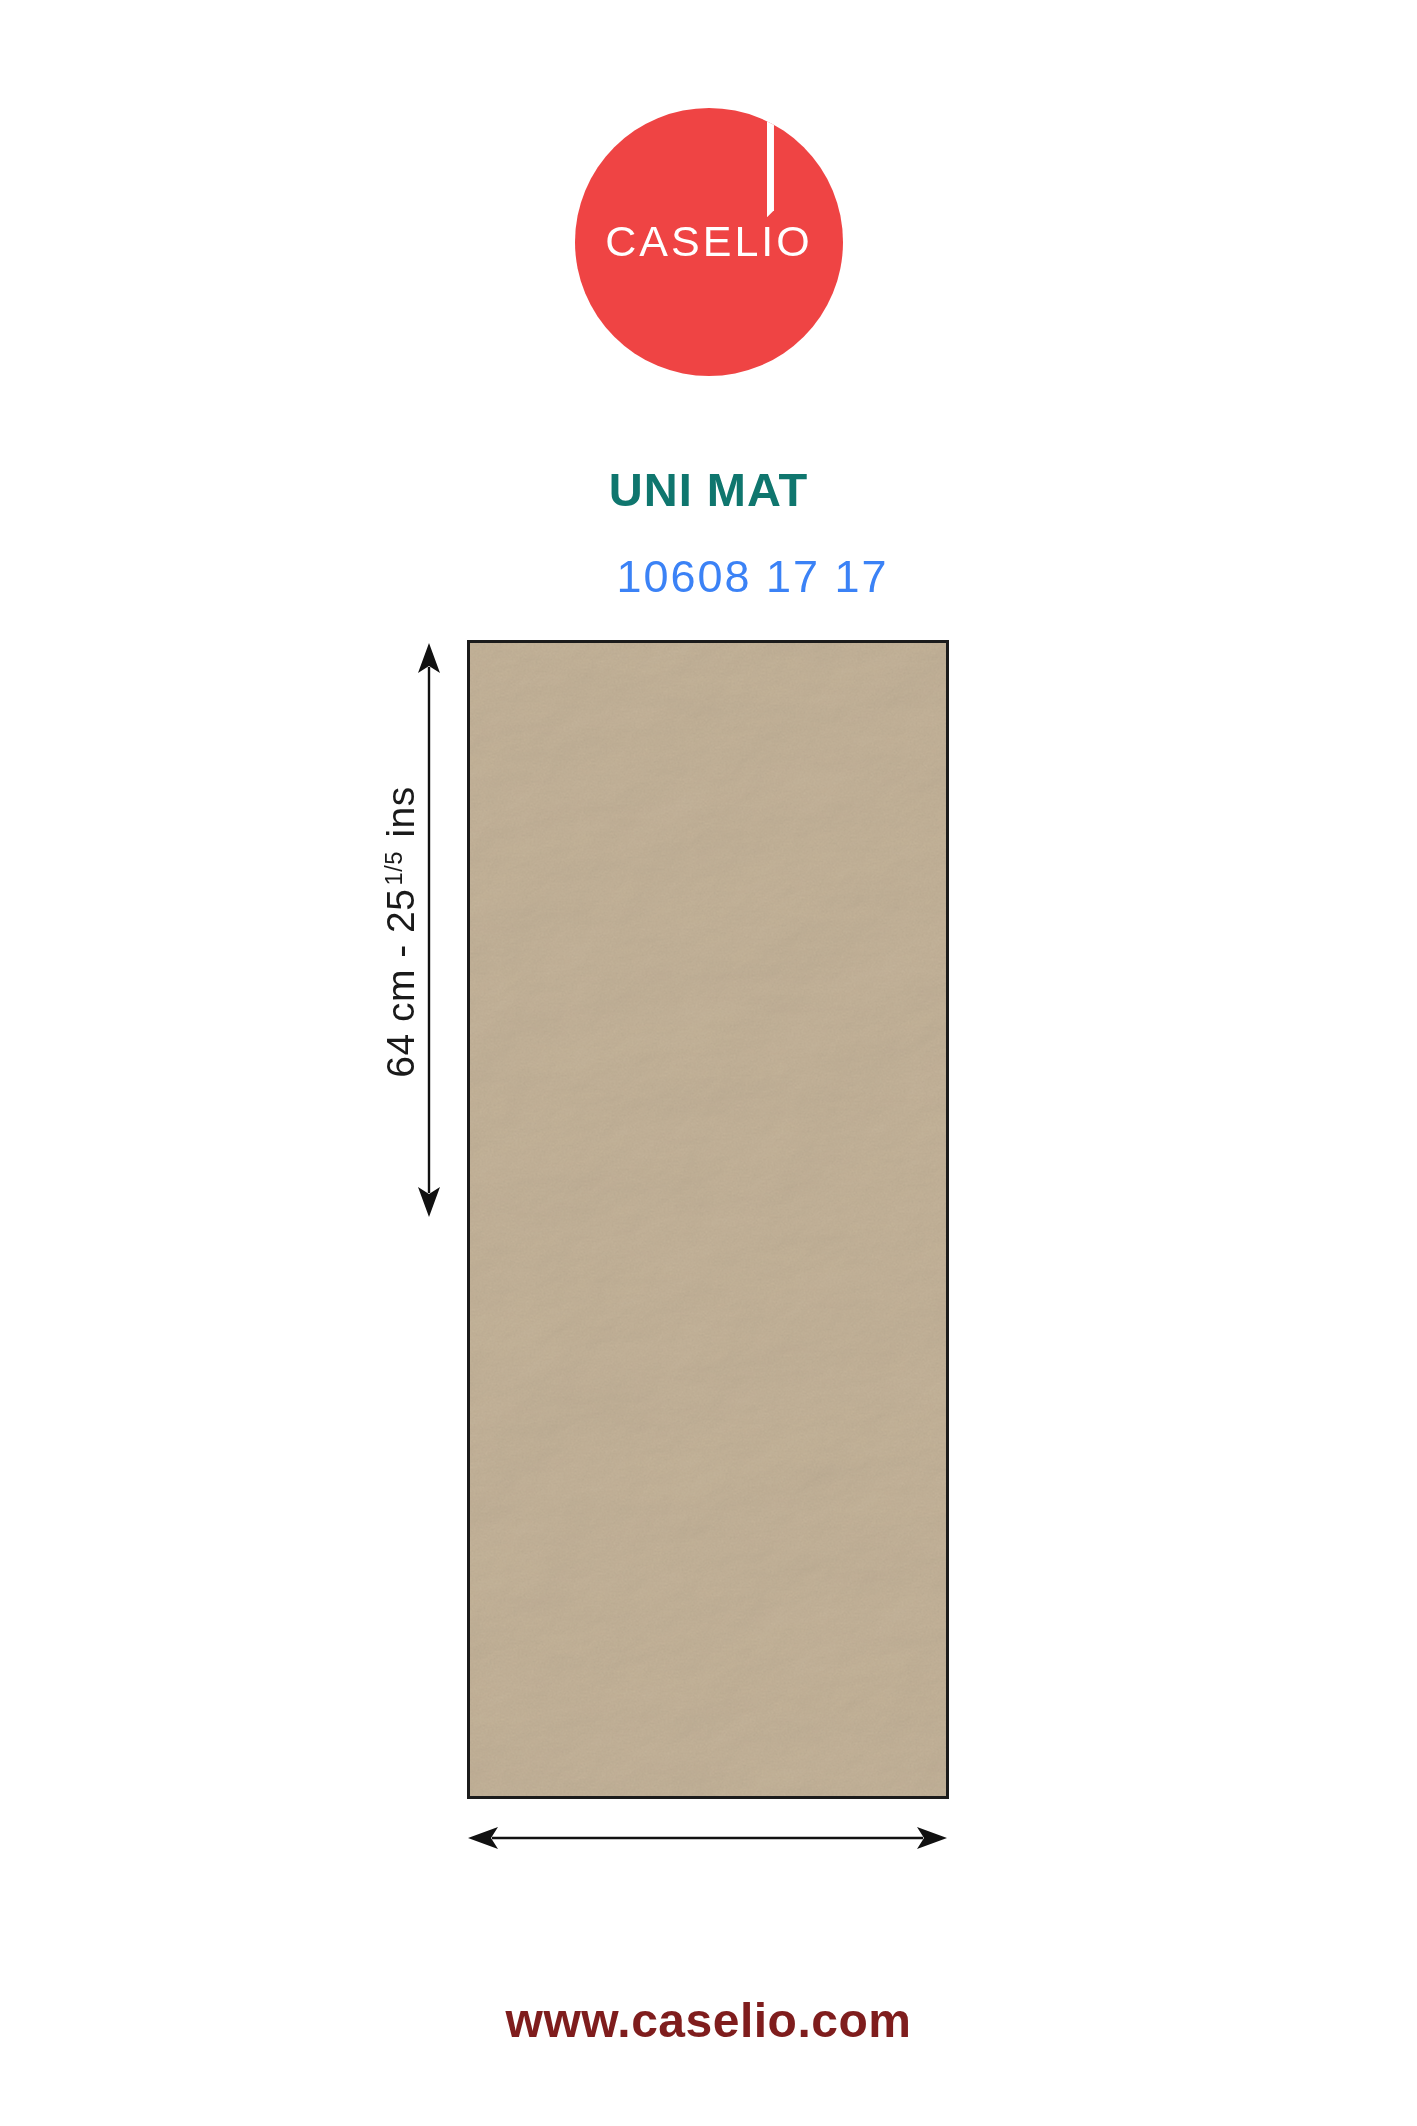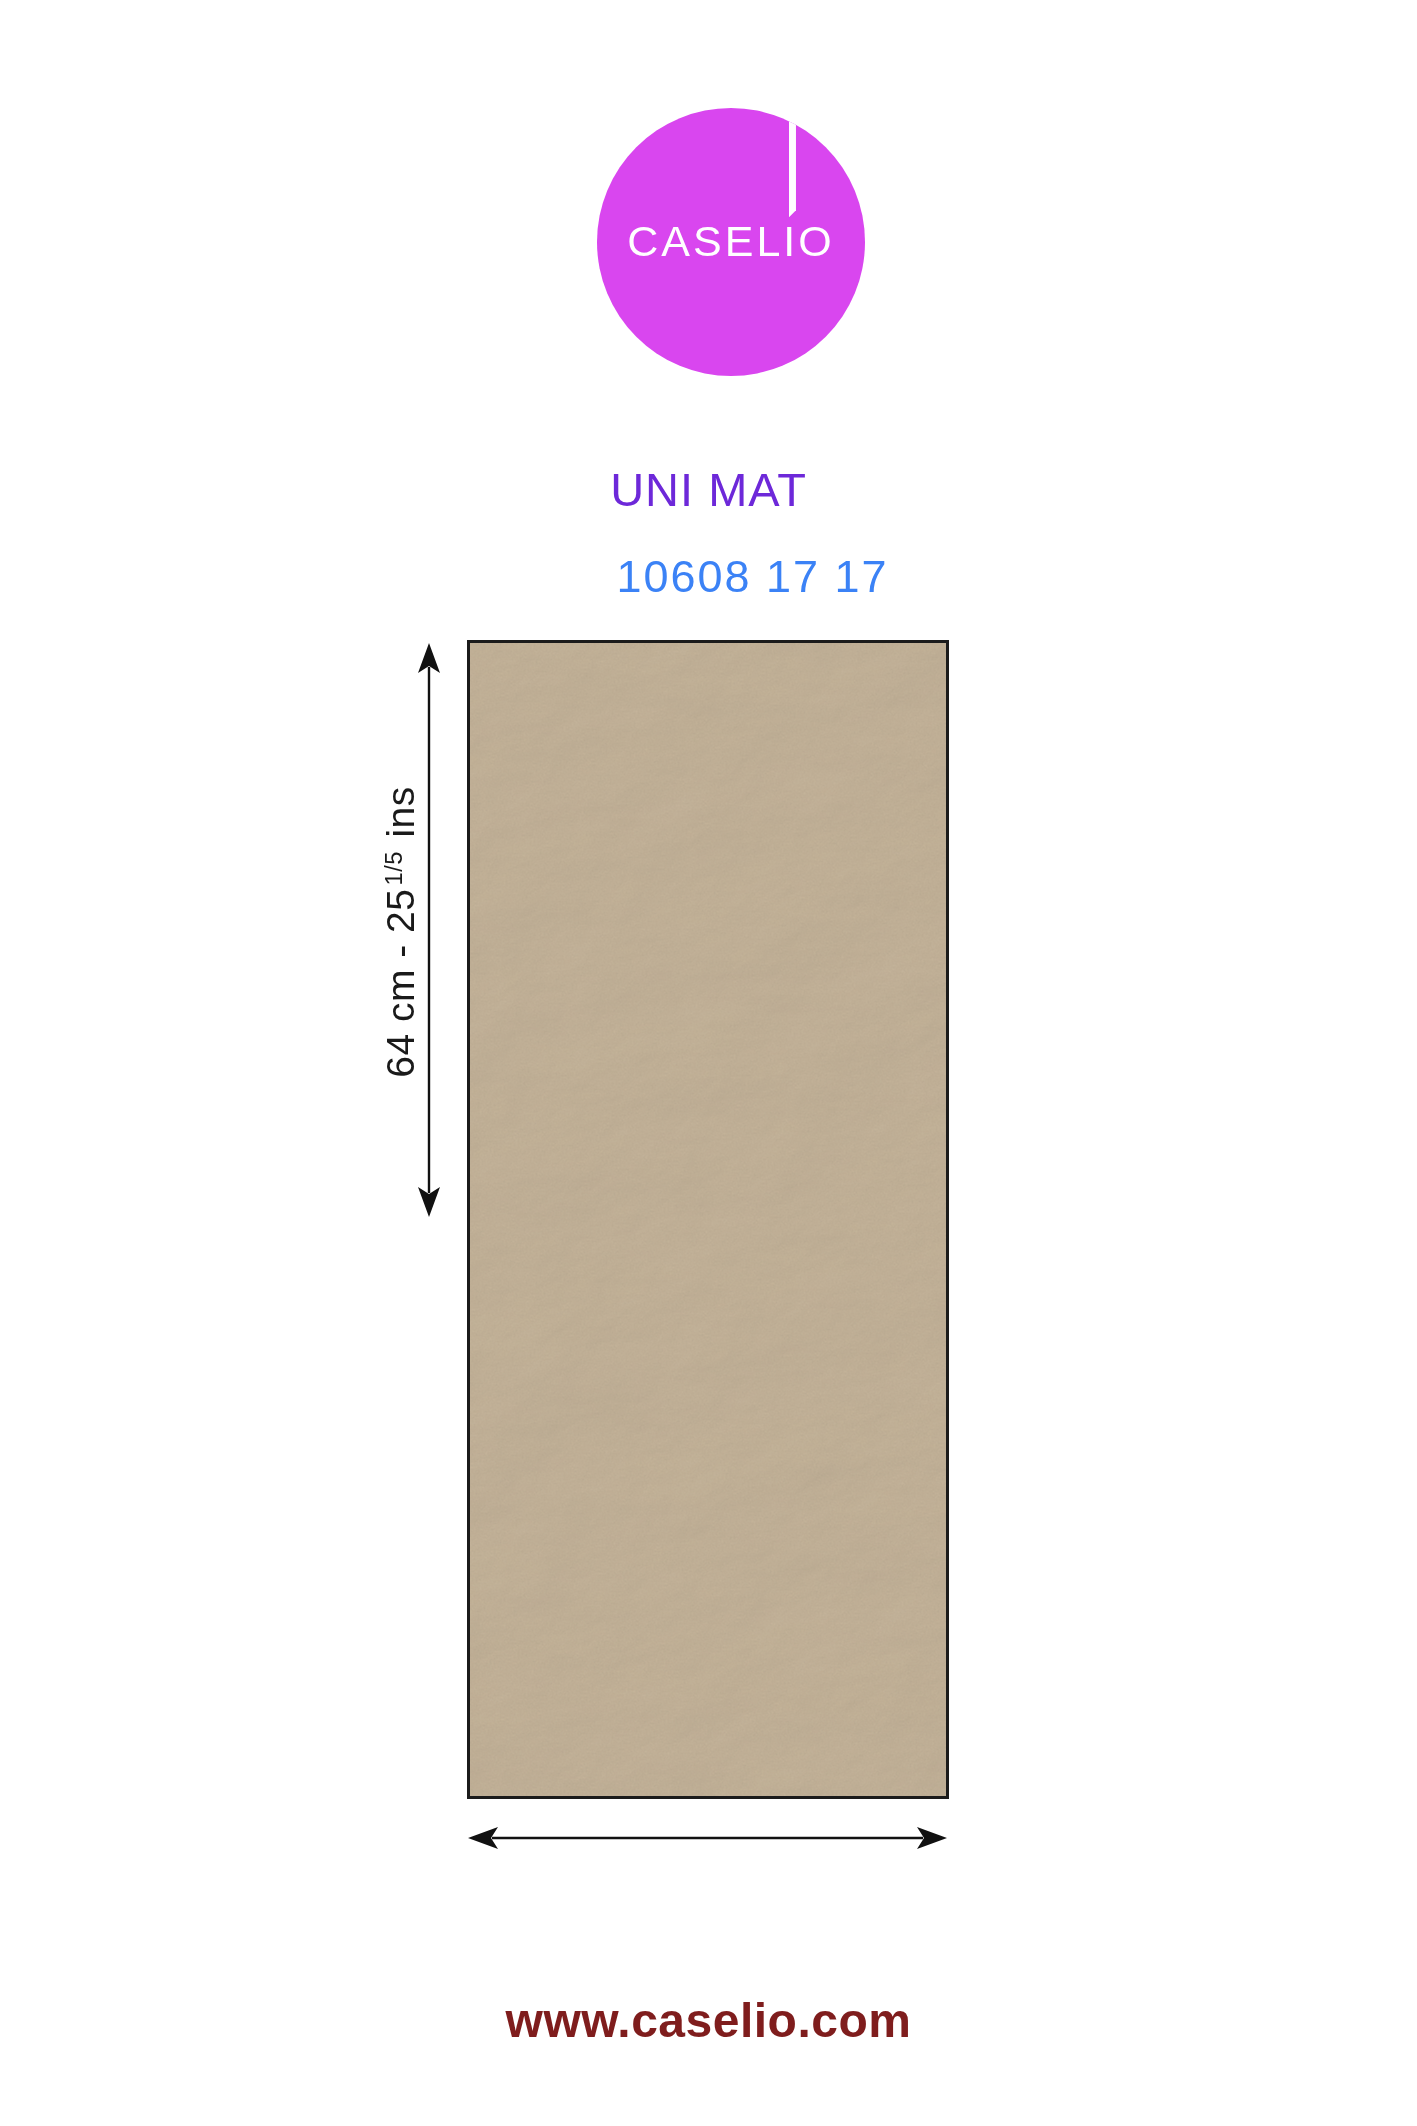--- a/index.html
+++ b/index.html
@@ -10,24 +10,24 @@
     position: relative;
     width: 1417px;
     height: 2126px;
     background: #ffffff;
     overflow: hidden;
   }
 
   
   .logo-circle {
     position: absolute;
-    left: 597px; top: 108px;
+    left: 575px; top: 108px;
     width: 268px; height: 268px;
     border-radius: 50%;
-    background: #d946ef;
+    background: #ef4444;
     overflow: hidden;
   }
   .logo-text {
     position: absolute;
     left: 0; top: 110px;
     width: 100%;
     text-align: center;
     font-size: 43px;
     font-weight: 500;
     letter-spacing: 3px;
@@ -46,23 +46,23 @@
     clip-path: polygon(0 0, 100% 0, 100% calc(100% - 7px), 0 100%);
   }
 
   
   .title {
     position: absolute;
     left: 0; top: 462px;
     width: 100%;
     text-align: center;
     font-size: 47px;
-    font-weight: 400;
+    font-weight: 700;
     letter-spacing: 1px;
-    color: #6d28d9;
+    color: #0f766e;
   }
   .reference {
     position: absolute;
     left: 0; top: 551px;
     width: 100%;
     text-align: center;
     font-size: 45px;
     font-weight: 400;
     letter-spacing: 2px;
     color: #3b82f6;

